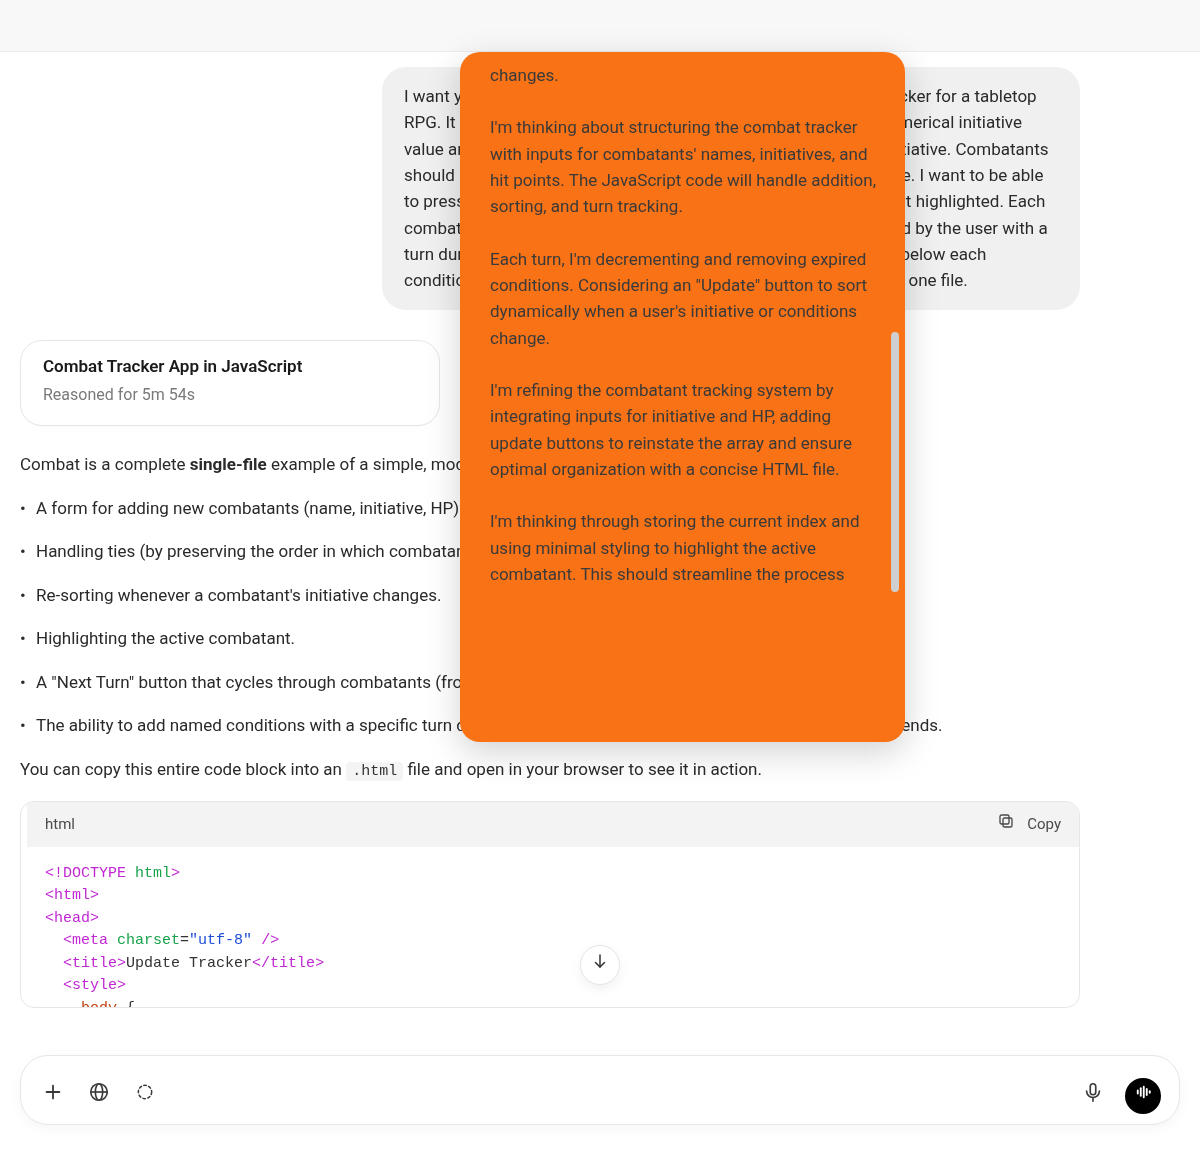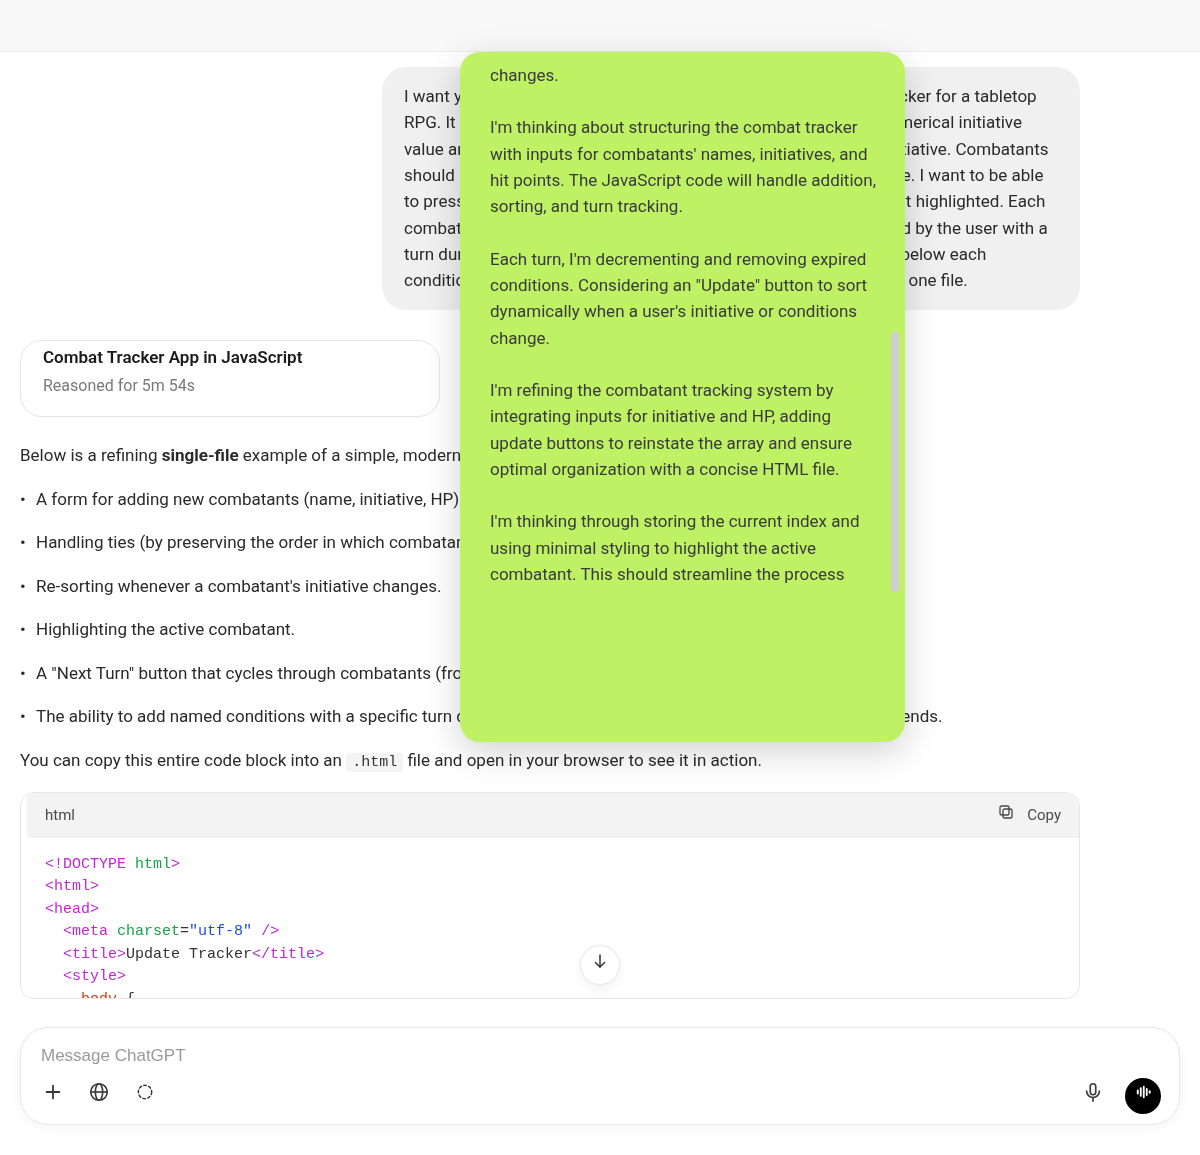--- a/index.html
+++ b/index.html
@@ -40,21 +40,21 @@
     color: #2a2a2a;
     line-height: 1.55;
   }
   .reason-card {
     margin-top: 30px;
     margin-left: 0;
     width: 420px;
     background: #fff;
     border: 1px solid #e6e6e6;
     border-radius: 22px;
-    padding: 4px 22px 18px;
+    padding: 13px 22px 18px;
     box-shadow: 0 1px 2px rgba(0,0,0,0.02);
     position: relative;
   }
   .reason-title {
     font-weight: 600;
     font-size: 17px;
     color: #1a1a1a;
   }
   .reason-sub {
     color: #7a7a7a;
@@ -136,21 +136,21 @@
   .orange { color: #c2410c; }
   .blue { color: #1d4ed8; }
 
   
   .reason-panel {
     position: absolute;
     left: 460px;
     top: 0;
     width: 445px;
     height: 690px;
-    background: #bef264;
+    background: #f97316;
     border-radius: 20px;
     box-shadow: 0 10px 35px rgba(0,0,0,0.18);
     padding: 10px 26px 18px 30px;
     overflow: hidden;
   }
   .reason-inner {
     color: #3a3a3a;
     line-height: 1.55;
     font-size: 17px;
   }
@@ -258,21 +258,21 @@
       <span>I want you to write me a simple web app that acts as a combat tracker for a tabletop RPG. It will track combatants in a combat, each of whom has a numerical initiative value and a name. This app needs to be able to deal with ties in initiative. Combatants should be displayed as a sorted list from highest to lowest initiative. I want to be able to press a button to cycle through the list with the active combatant highlighted. Each combatant can have a set of named conditions, which are specified by the user with a turn duration. Decrement the number of turns that the user enters below each condition at the end of each combatant's turn. This should all be in one file.</span>
     </div>
 
     <div class="reason-card">
       <div class="reason-title">Combat Tracker App in JavaScript</div>
       <div class="reason-sub">Reasoned for 5m 54s</div>
     </div>
 
     <div class="answer">
       <p class="intro">
-        <span>Below is a refining </span><strong>single-file</strong><span> example of a simple, modern</span>
+        <span>Combat is a complete </span><strong>single-file</strong><span> example of a simple, modern</span>
       </p>
       <ul>
         <li>A form for adding new combatants (name, initiative, HP).</li>
         <li>Handling ties (by preserving the order in which combatants</li>
         <li>Re-sorting whenever a combatant's initiative changes.</li>
         <li>Highlighting the active combatant.</li>
         <li>A "Next Turn" button that cycles through combatants (from</li>
         <li>The ability to add named conditions with a specific turn duration, decrementing them each time a combatant's turn ends.</li>
       </ul>
       <p class="post">
@@ -322,21 +322,20 @@
     <span>
       <svg width="18" height="18" viewBox="0 0 24 24" fill="none" stroke="#333" stroke-width="2" stroke-linecap="round" stroke-linejoin="round">
         <line x1="12" y1="4" x2="12" y2="20"></line>
         <polyline points="6 14 12 20 18 14"></polyline>
       </svg>
     </span>
   </div>
 
   <div class="composer-wrap">
     <div class="composer">
-      <input class="composer-input" type="text" placeholder="Message ChatGPT" style="">
       <div class="composer-row">
         <div class="left-icons">
           <span class="icon-btn">
             <span>
               <svg width="22" height="22" viewBox="0 0 24 24" fill="none" stroke="#3a3a3a" stroke-width="2" stroke-linecap="round">
                   <line x1="12" y1="5" x2="12" y2="19"></line>
                   <line x1="5" y1="12" x2="19" y2="12"></line>
                 </svg>
             </span>
           </span>

